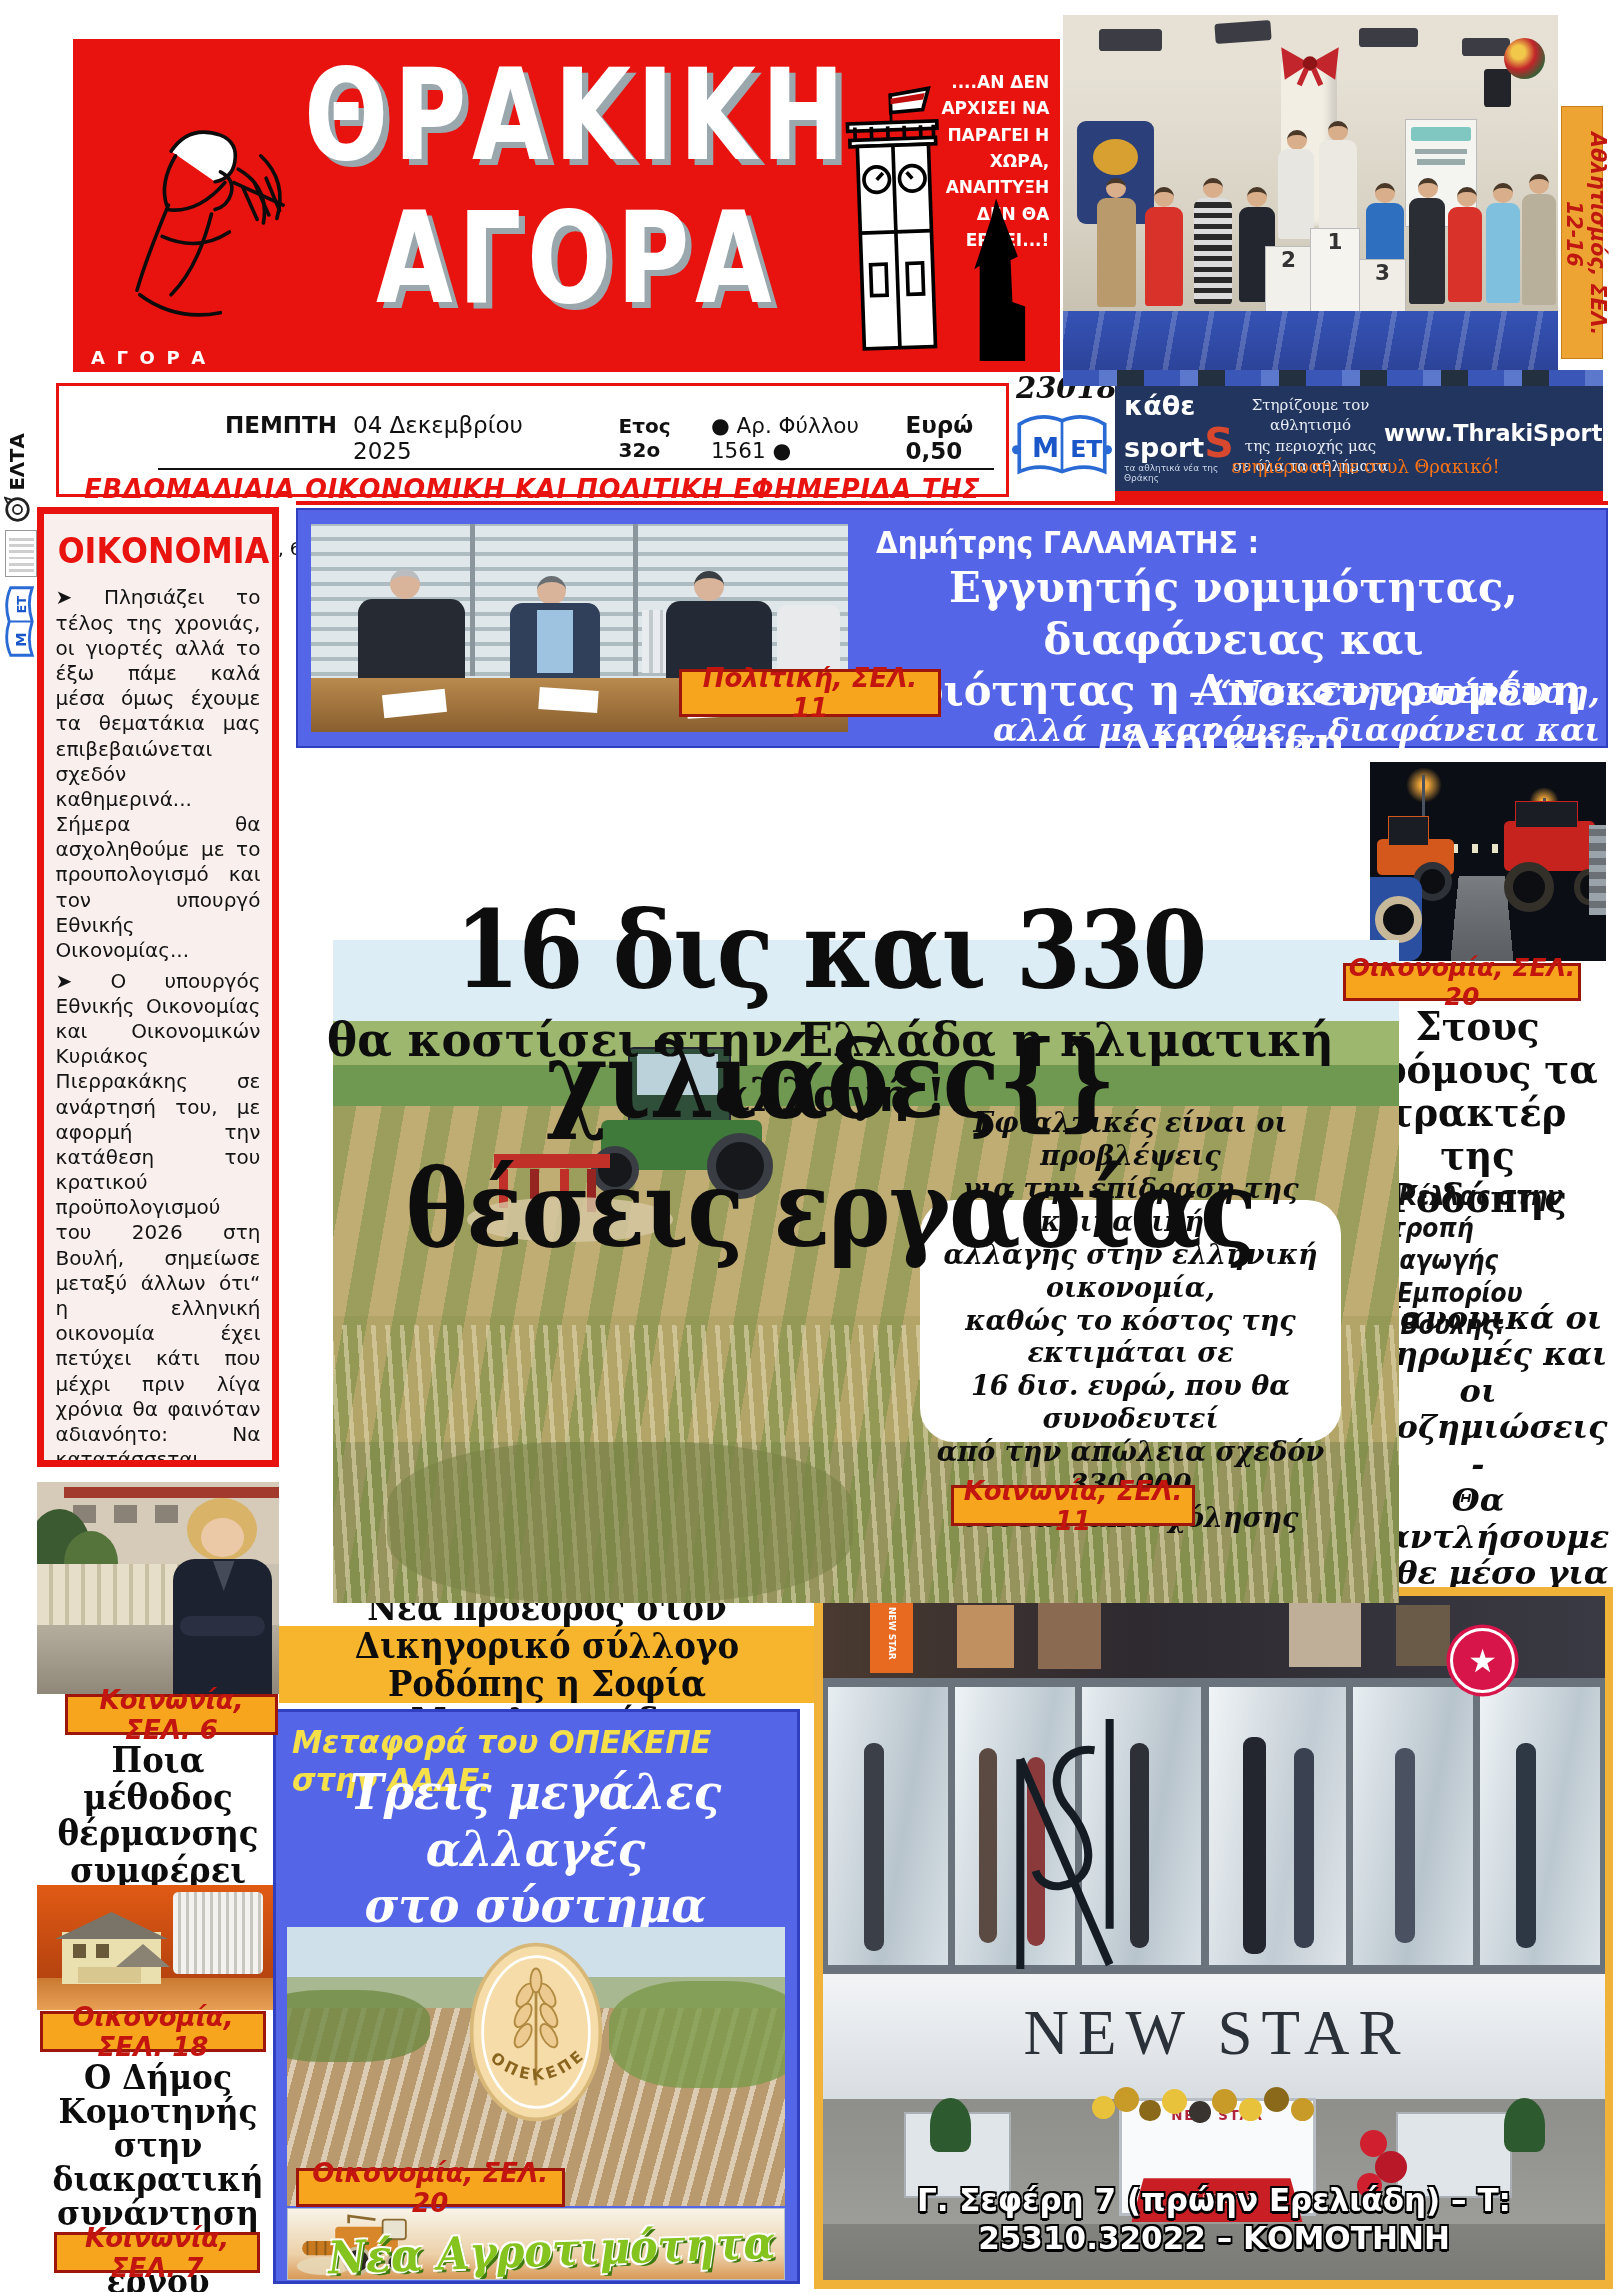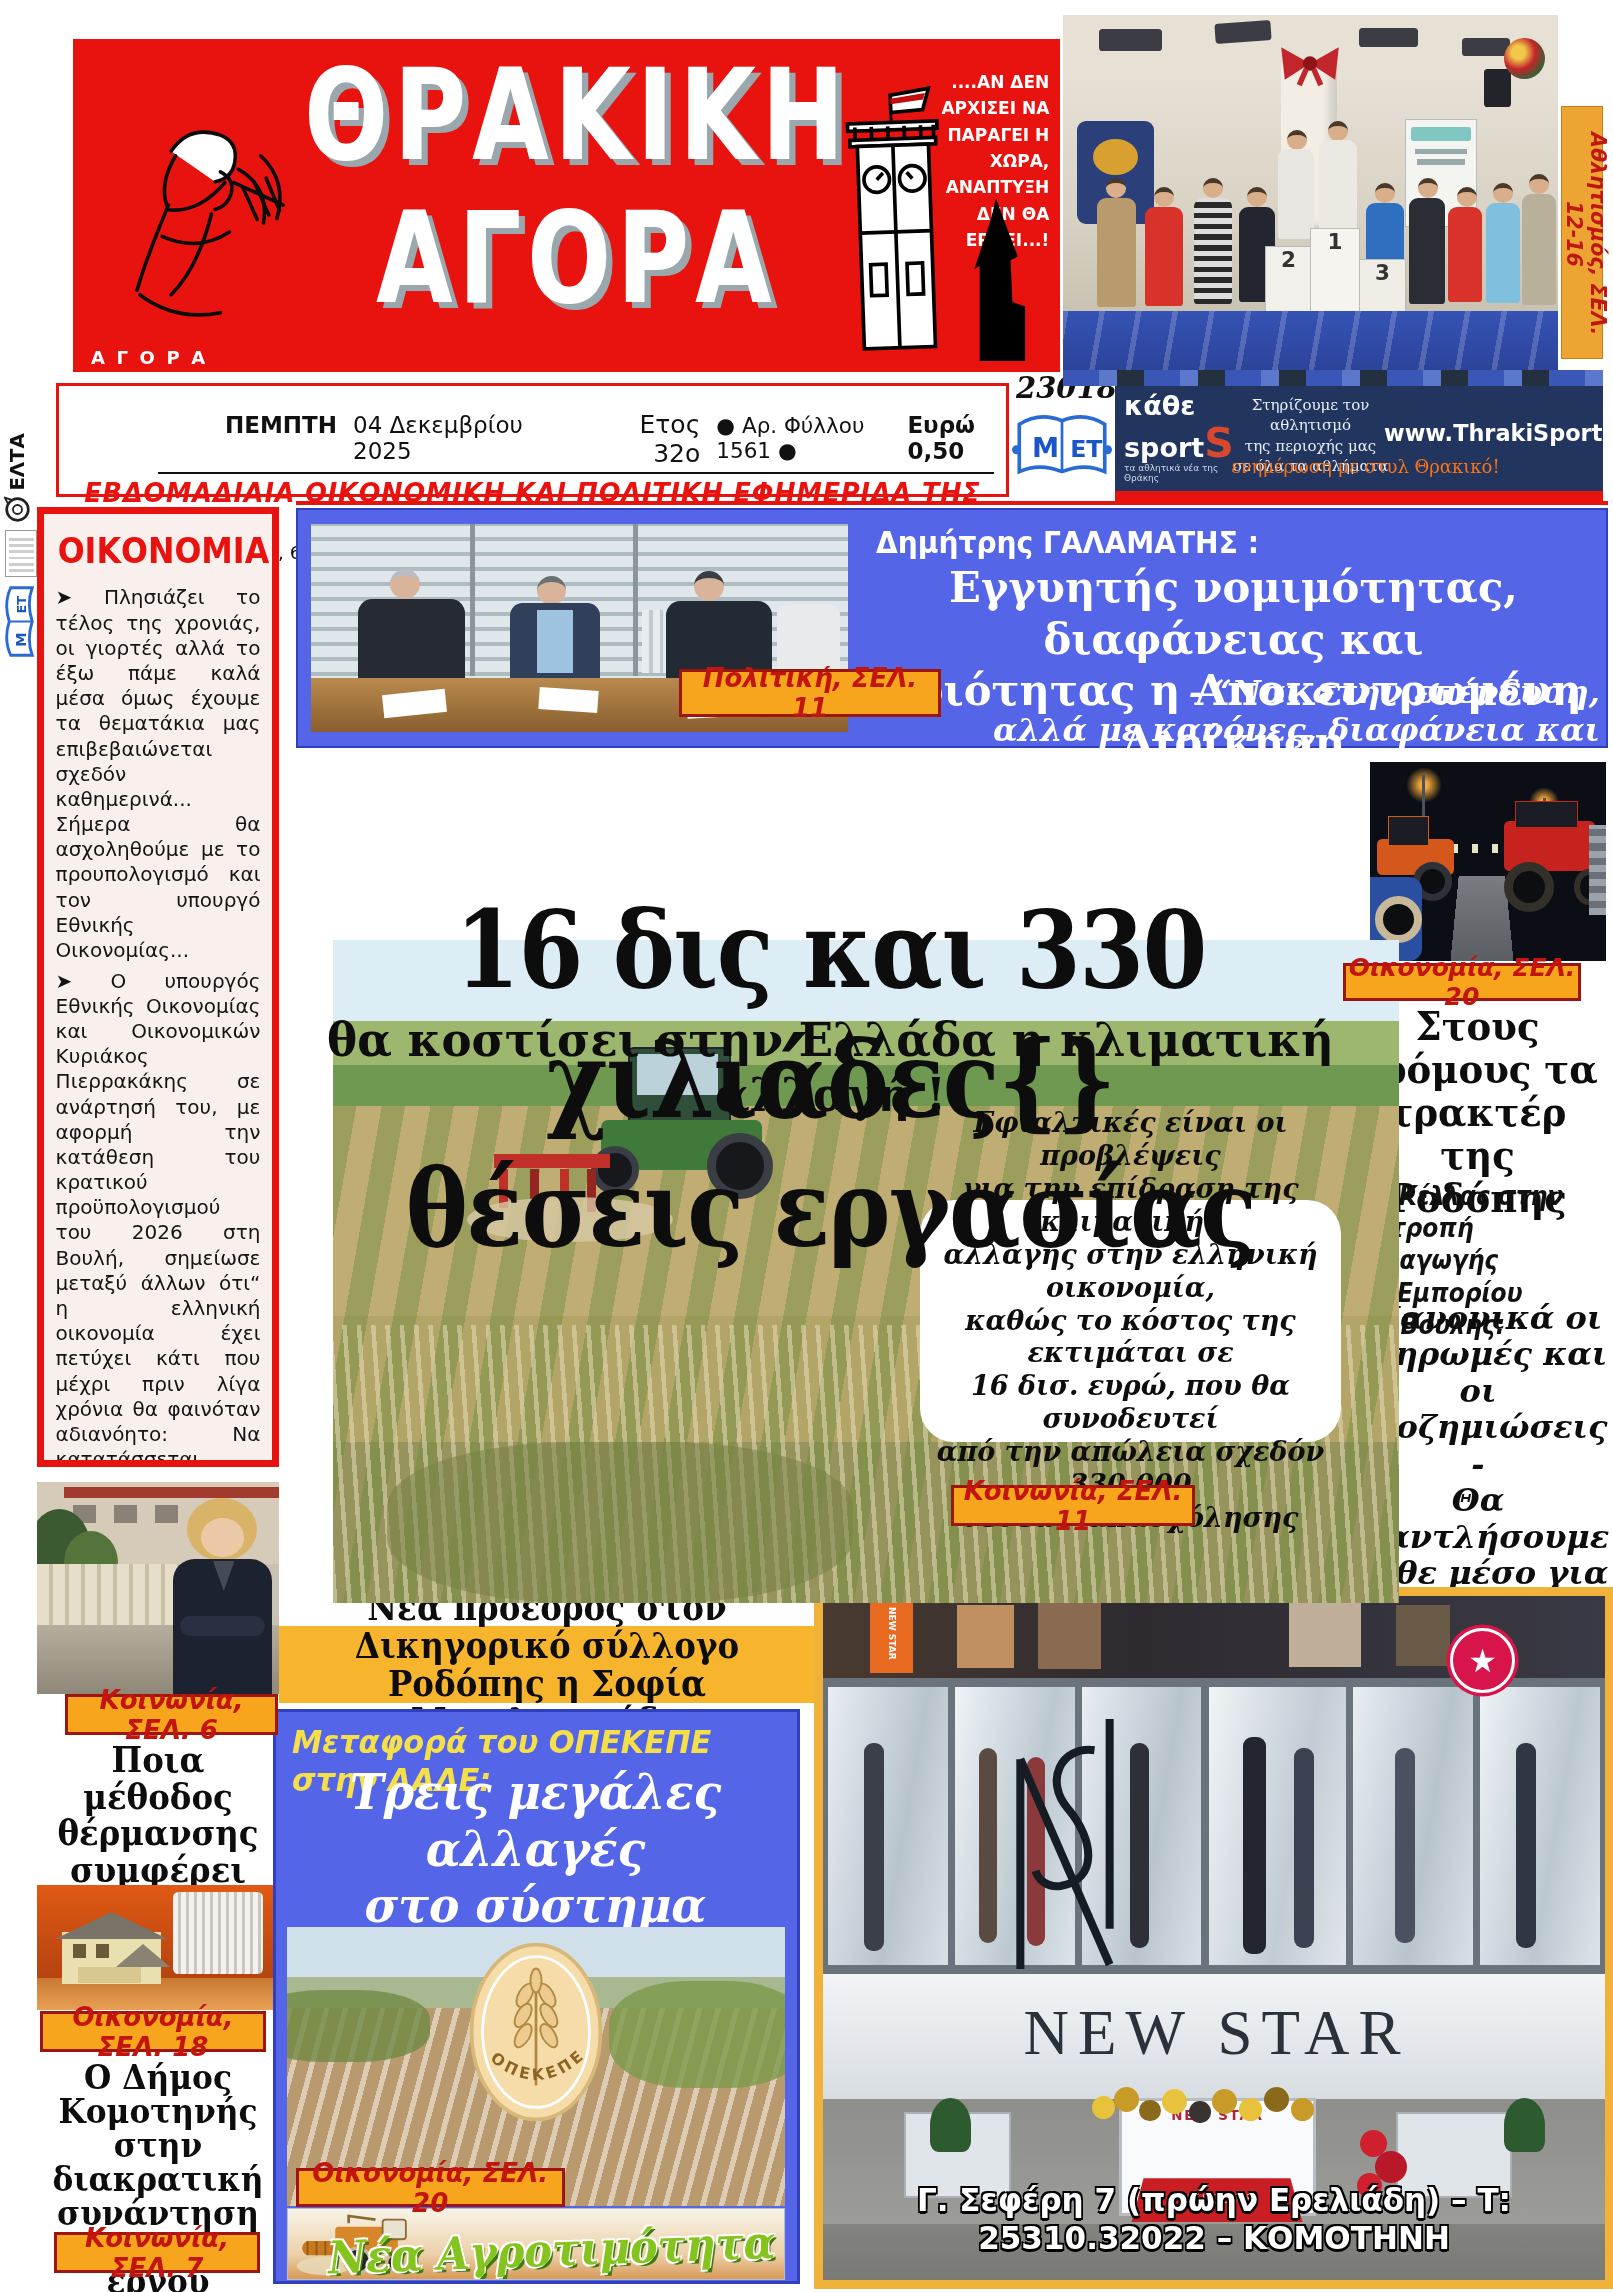--- a/index.html
+++ b/index.html
@@ -165,21 +165,21 @@
 
   <div class="abs" style="left:1561px;top:106px;width:42px;height:253px;background:#eda433;border:0.9px solid #c87f1a;box-sizing:border-box;">
     <div style="writing-mode:vertical-rl;font-style:italic;font-weight:bold;font-size:20.6px;color:#c01810;margin:9px auto 0 auto;height:235px;text-align:center;">Αθλητισμός, ΣΕΛ. 12-16</div>
   </div>
 
   <div class="abs" style="left:56px;top:383px;width:953px;height:114px;background:#fff;border:3.6px solid #e8120f;box-sizing:border-box;">
     <div style="display:flex;align-items:baseline;gap:16px;padding:7.2px 0 0 166px;font-size:23px;color:#111;">
       <span style="font-weight:bold;">ΠΕΜΠΤΗ</span>
       <span>04  Δεκεμβρίου  2025</span>
       <span style="width:72px;"></span>
-      <span style="font-weight:normal;font-size:25px;text-align:right;">Ετος 32ο</span>
+      <span style="font-weight:bold;font-size:20px;">Ετος 32ο</span>
       <span style="font-size:21.5px;margin-top:20px;">● Αρ. Φύλλου 1561 ●</span>
       <span style="font-weight:bold;">Ευρώ 0,50</span>
     </div>
     <div style="height:2.7px;background:#111;margin:3.6px 12.5px 3.6px 99px;"></div>
     <div style="text-align:center;color:#e8120f;font-weight:bold;font-style:italic;font-size:26px;letter-spacing:0.9px;transform:scaleX(.98);">ΕΒΔΟΜΑΔΙΑΙΑ  ΟΙΚΟΝΟΜΙΚΗ  ΚΑΙ  ΠΟΛΙΤΙΚΗ  ΕΦΗΜΕΡΙΔΑ  ΤΗΣ  ΘΡΑΚΗΣ</div>
     <div style="text-align:center;font-size:18.4px;color:#111;margin-top:3.6px;">Γραφεία: Γ. Νικολάου 3, 69100 Κομοτηνή, Τηλ. και fax:. : 25310- 26500, email:info@thrakikiagora.gr, www.thrakikiagora.gr</div>
   </div>
 
   <div class="abs shead" style="left:1016px;top:371px;font-size:29px;font-style:italic;color:#111;">230187</div>
   <svg class="abs" style="left:1012px;top:405px;" width="100" height="86" viewBox="0 0 110 92">

